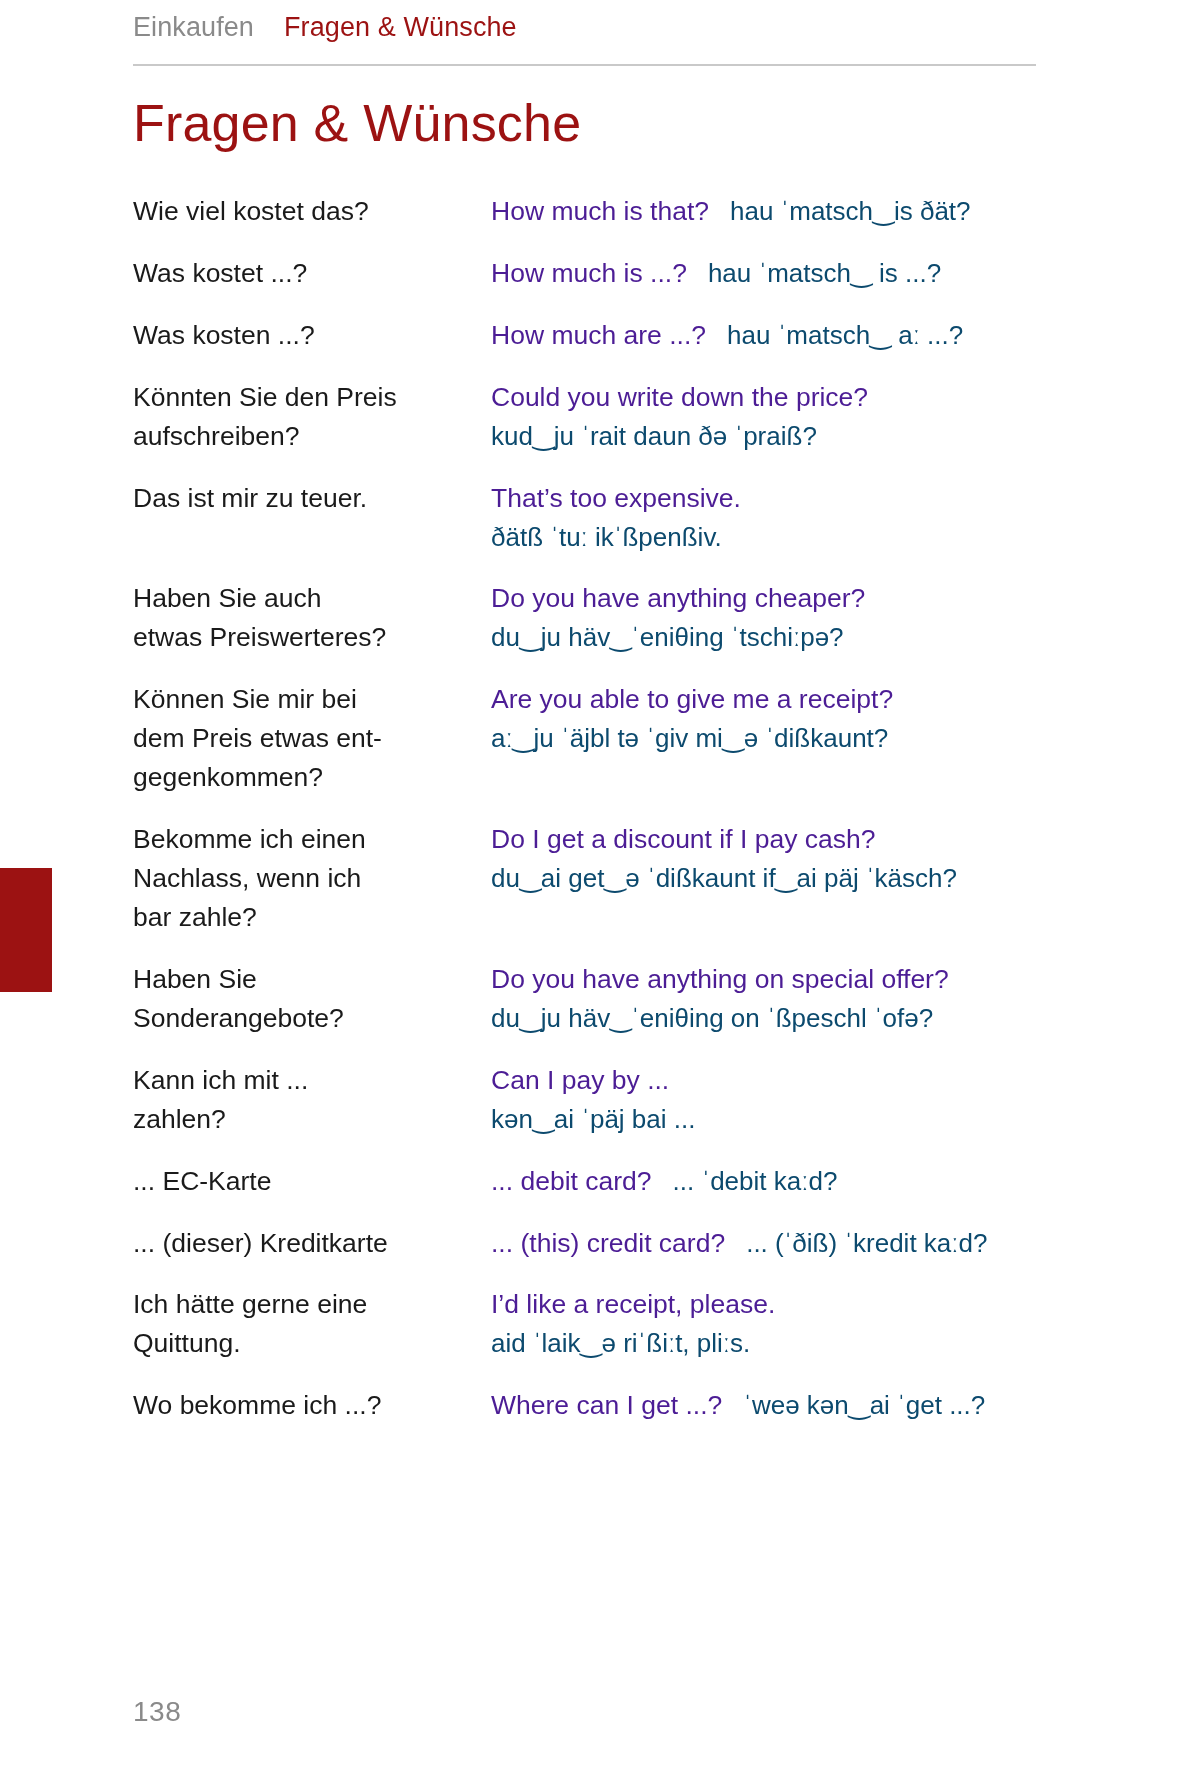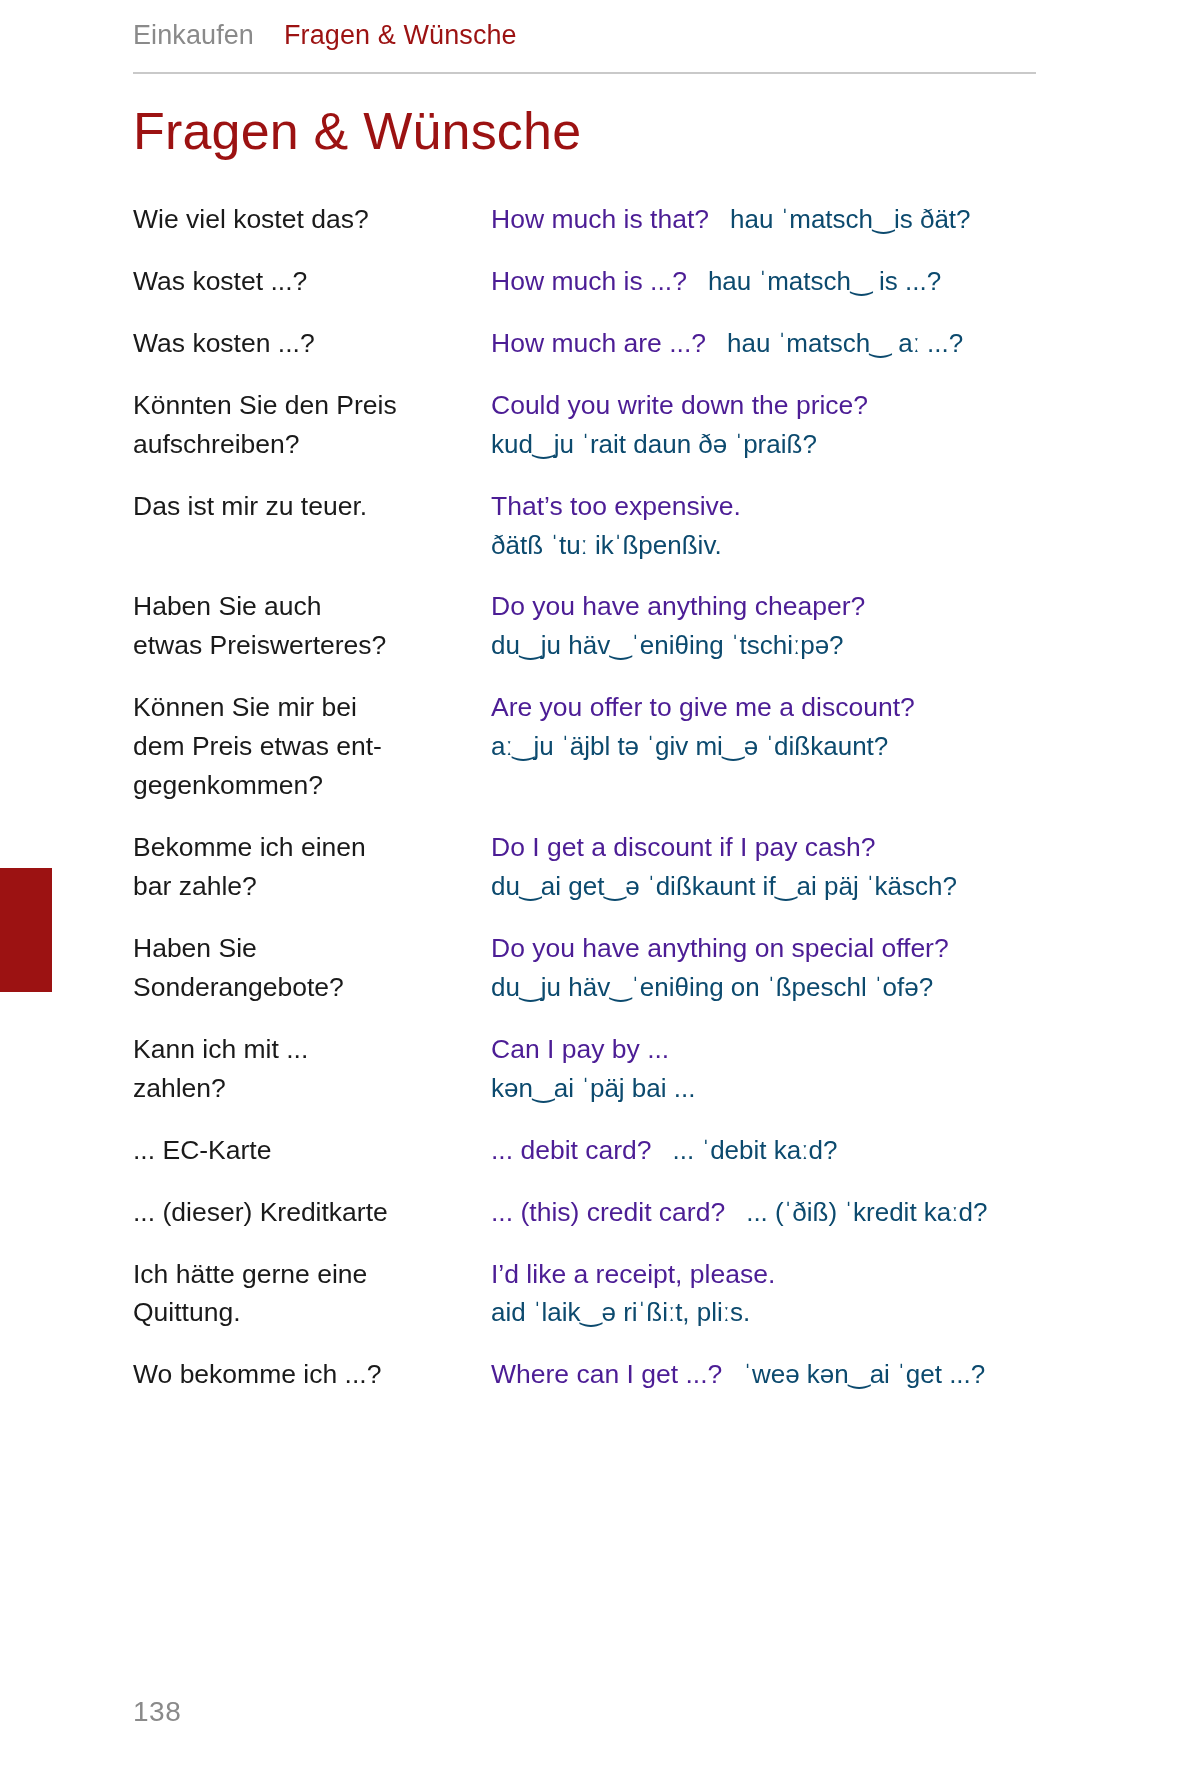--- a/index.html
+++ b/index.html
@@ -39,21 +39,21 @@
     left: 133px;
     top: 0;
     width: 920px;
   }
 
   
   .runninghead {
     display: flex;
     align-items: baseline;
     gap: 30px;
-    padding-top: 20px;
+    padding-top: 12px;
     font-size: 27px;
     letter-spacing: 0.1px;
   }
   .rh-section {
     color: #8a8a8a;
     font-weight: 400;
   }
   .rh-chapter {
     color: #9c1212;
     font-weight: 400;
@@ -215,27 +215,28 @@
             <span class="pron">du‿ju häv‿ˈeniθing ˈtschiːpə?</span>
           </div>
         </div>
         <div class="entry">
           <div class="de">
             <span class="line">Können Sie mir bei</span>
             <span class="line">dem Preis etwas ent-</span>
             <span class="line">gegenkommen?</span>
           </div>
           <div class="trans stacked">
-            <span class="en">Are you offer to give me a discount?</span>
+            <span class="en">Are you able to give me a receipt?</span>
             <span class="pron">aː‿ju ˈäjbl tə ˈgiv mi‿ə ˈdißkaunt?</span>
           </div>
         </div>
         <div class="entry">
           <div class="de">
             <span class="line">Bekomme ich einen</span>
+            <span class="line">Nachlass, wenn ich</span>
             <span class="line">bar zahle?</span>
           </div>
           <div class="trans stacked">
             <span class="en">Do I get a discount if I pay cash?</span>
             <span class="pron">du‿ai get‿ə ˈdißkaunt if‿ai päj ˈkäsch?</span>
           </div>
         </div>
         <div class="entry">
           <div class="de">
             <span class="line">Haben Sie</span>

